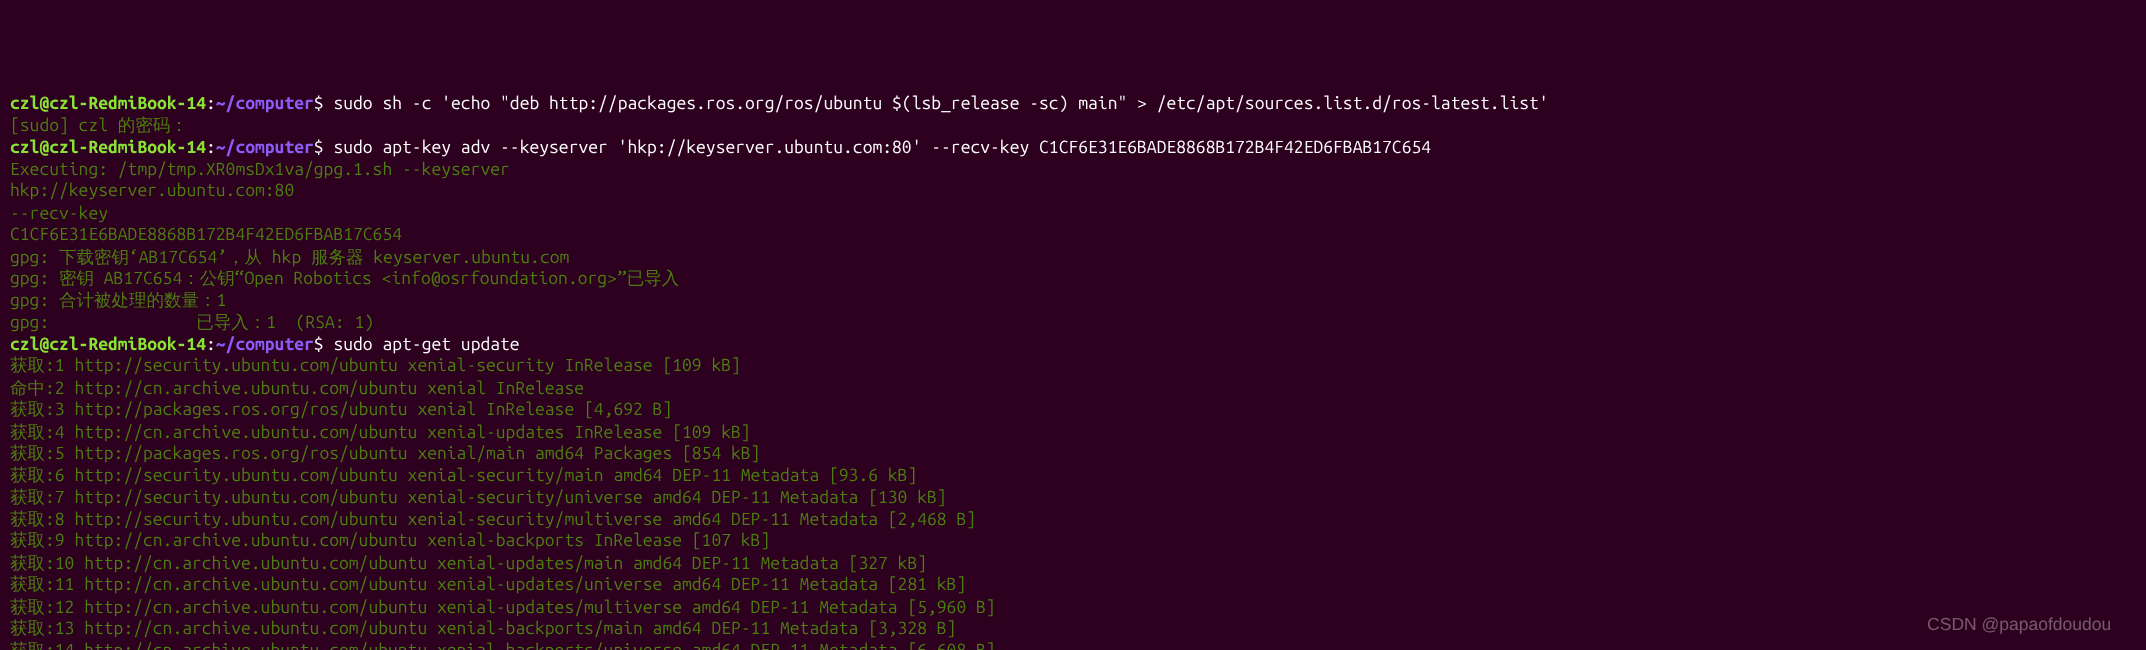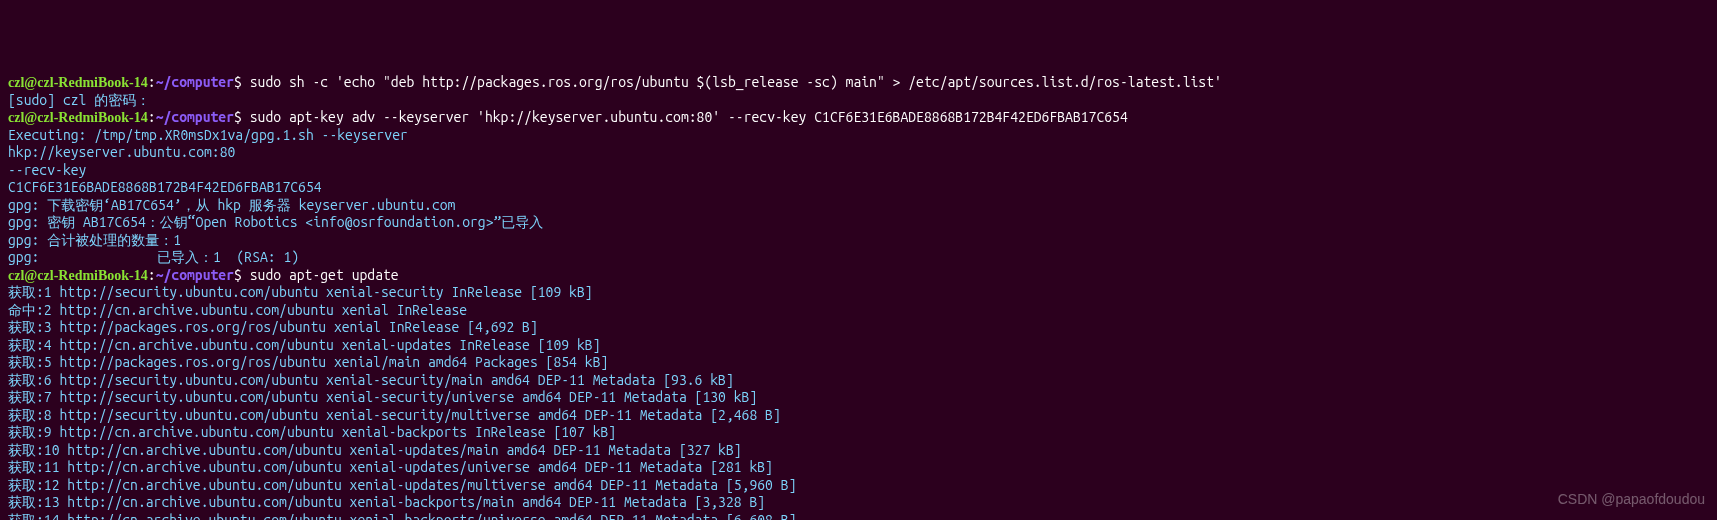--- a/index.html
+++ b/index.html
@@ -8,27 +8,27 @@
     background: #2c001e;
     color: #ffffff;
     font-family: "Ubuntu Mono", "DejaVu Sans Mono", monospace;
     font-size: 14px;
     line-height: 1.25;
     white-space: pre;
     width: 1717px;
     box-sizing: border-box;
     overflow: hidden;
   }
-  .user { color: #8ae234; font-weight: bold; font-family: Liberation Serif, serif; }
+  .user { color: #8ae234; font-weight: bold; }
   .path { color: #8b5cf6; font-weight: bold; }
   .cmd  { color: #ffffff; }
-  .out  { color: #7dd3fc; }
+  .out  { color: #4d7c0f; }
   .watermark {
     position: fixed;
-    right: 12px;
+    right: 28px;
     bottom: 12px;
     color: rgba(255,255,255,0.35);
     font-family: sans-serif;
     font-size: 14px;
   }
 </style>
 </head>
 <body>
 
 

